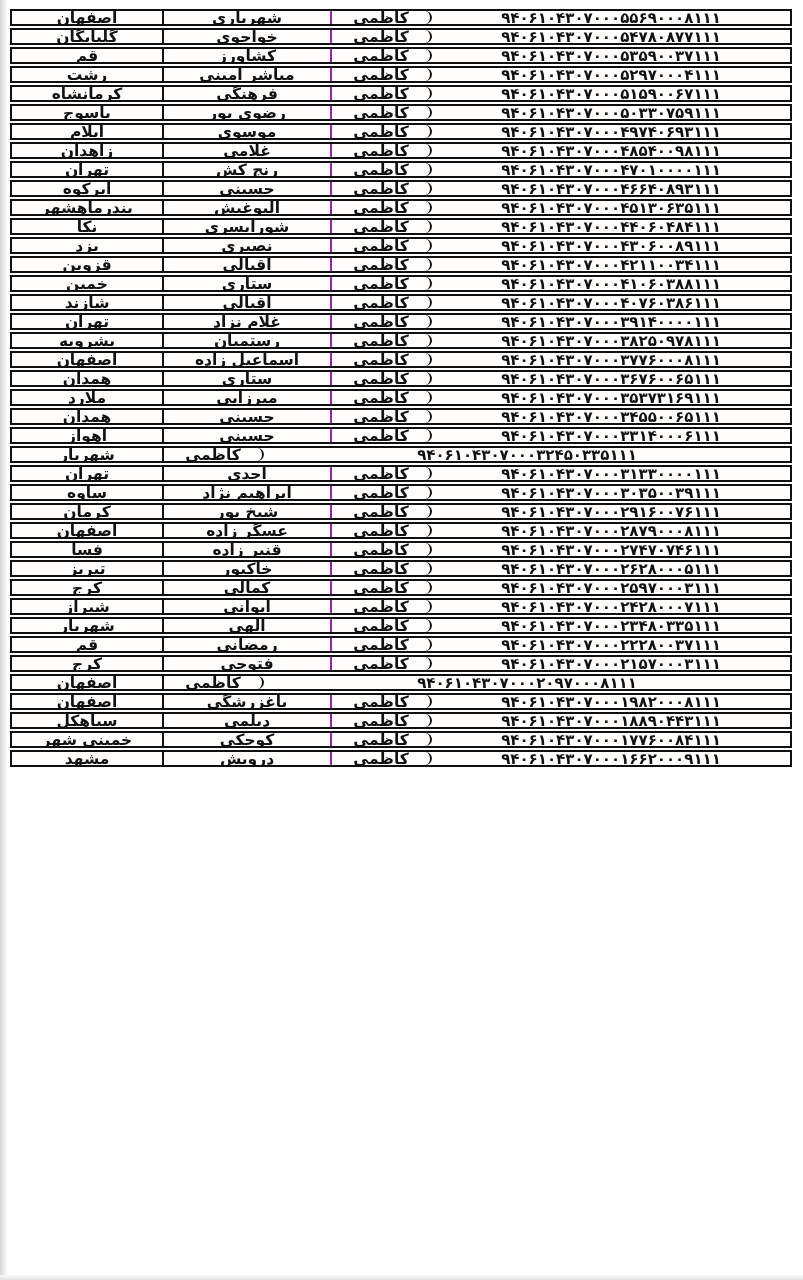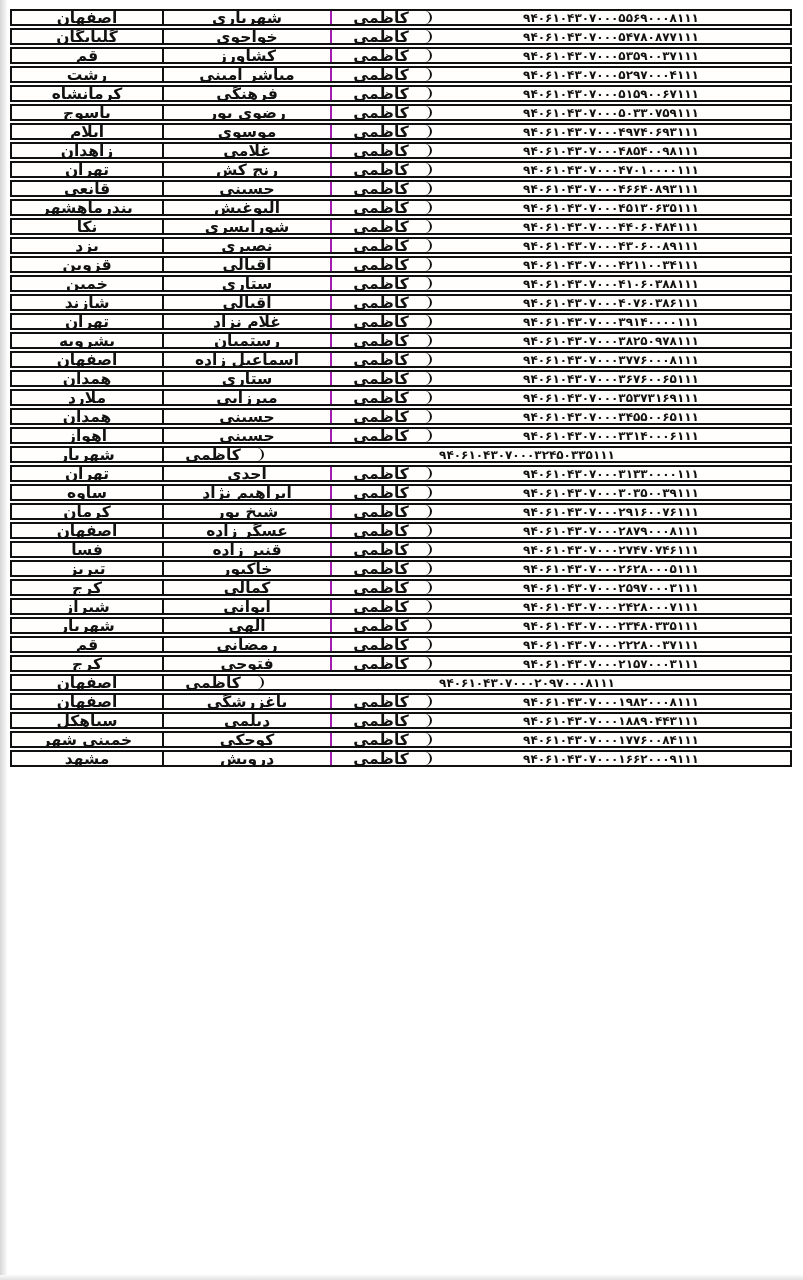--- a/index.html
+++ b/index.html
@@ -40,21 +40,21 @@
     direction: rtl;
     font-weight: bold;
     font-size: 15.5px;
     color: #121212;
     white-space: nowrap;
     overflow: hidden;
   }
   .cell.city      { width: 152px; border-left: none; border-right: 2px solid #101010; }
   .cell.lastname  { width: 168px; border-right: 2px solid #a21caf; }
   .cell.firstname { width: 100px; border-right: 2px solid #101010; border-radius: 10px; }
-  .cell.number    { flex: 1; font-size: 12px; letter-spacing: 1.6px; }
+  .cell.number    { flex: 1; font-size: 15px; letter-spacing: 1.6px; }
 </style>
 </head>
 <body>
 
 <div class="scan-edge-left"></div>
 <div class="scan-edge-bottom"></div>
 
 <div class="records-table" dir="rtl">
   <div class="row">
     <div class="cell city">اصفهان</div>
@@ -113,21 +113,21 @@
   </div>
 
   <div class="row">
     <div class="cell city">تهران</div>
     <div class="cell lastname">رنج کش</div>
     <div class="cell firstname">کاظمی</div>
     <div class="cell number">۹۴۰۶۱۰۴۳۰۷۰۰۰۴۷۰۱۰۰۰۰۱۱۱</div>
   </div>
 
   <div class="row">
-    <div class="cell city">قانعی</div>
+    <div class="cell city">ابرکوه</div>
     <div class="cell lastname">حسینی</div>
     <div class="cell firstname">کاظمی</div>
     <div class="cell number">۹۴۰۶۱۰۴۳۰۷۰۰۰۴۶۶۴۰۸۹۳۱۱۱</div>
   </div>
 
   <div class="row">
     <div class="cell city">بندرماهشهر</div>
     <div class="cell lastname">البوغبش</div>
     <div class="cell firstname">کاظمی</div>
     <div class="cell number">۹۴۰۶۱۰۴۳۰۷۰۰۰۴۵۱۳۰۶۳۵۱۱۱</div>

